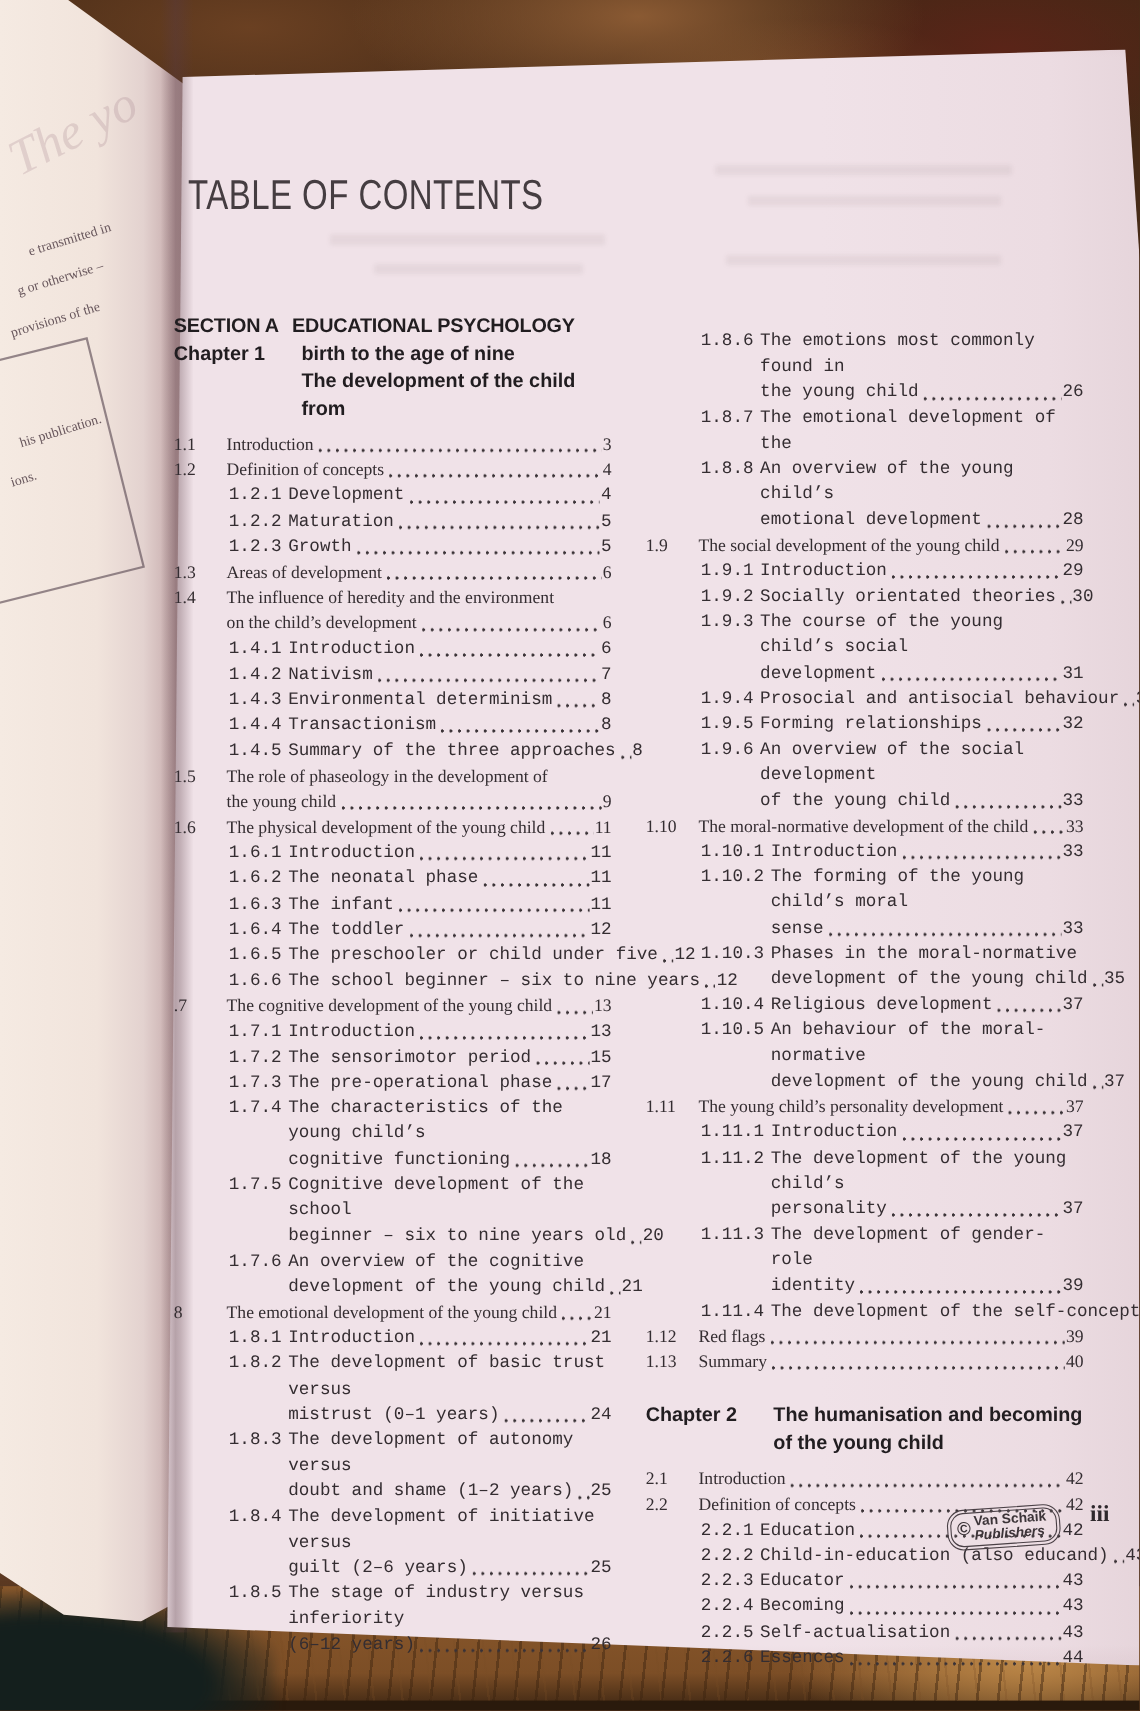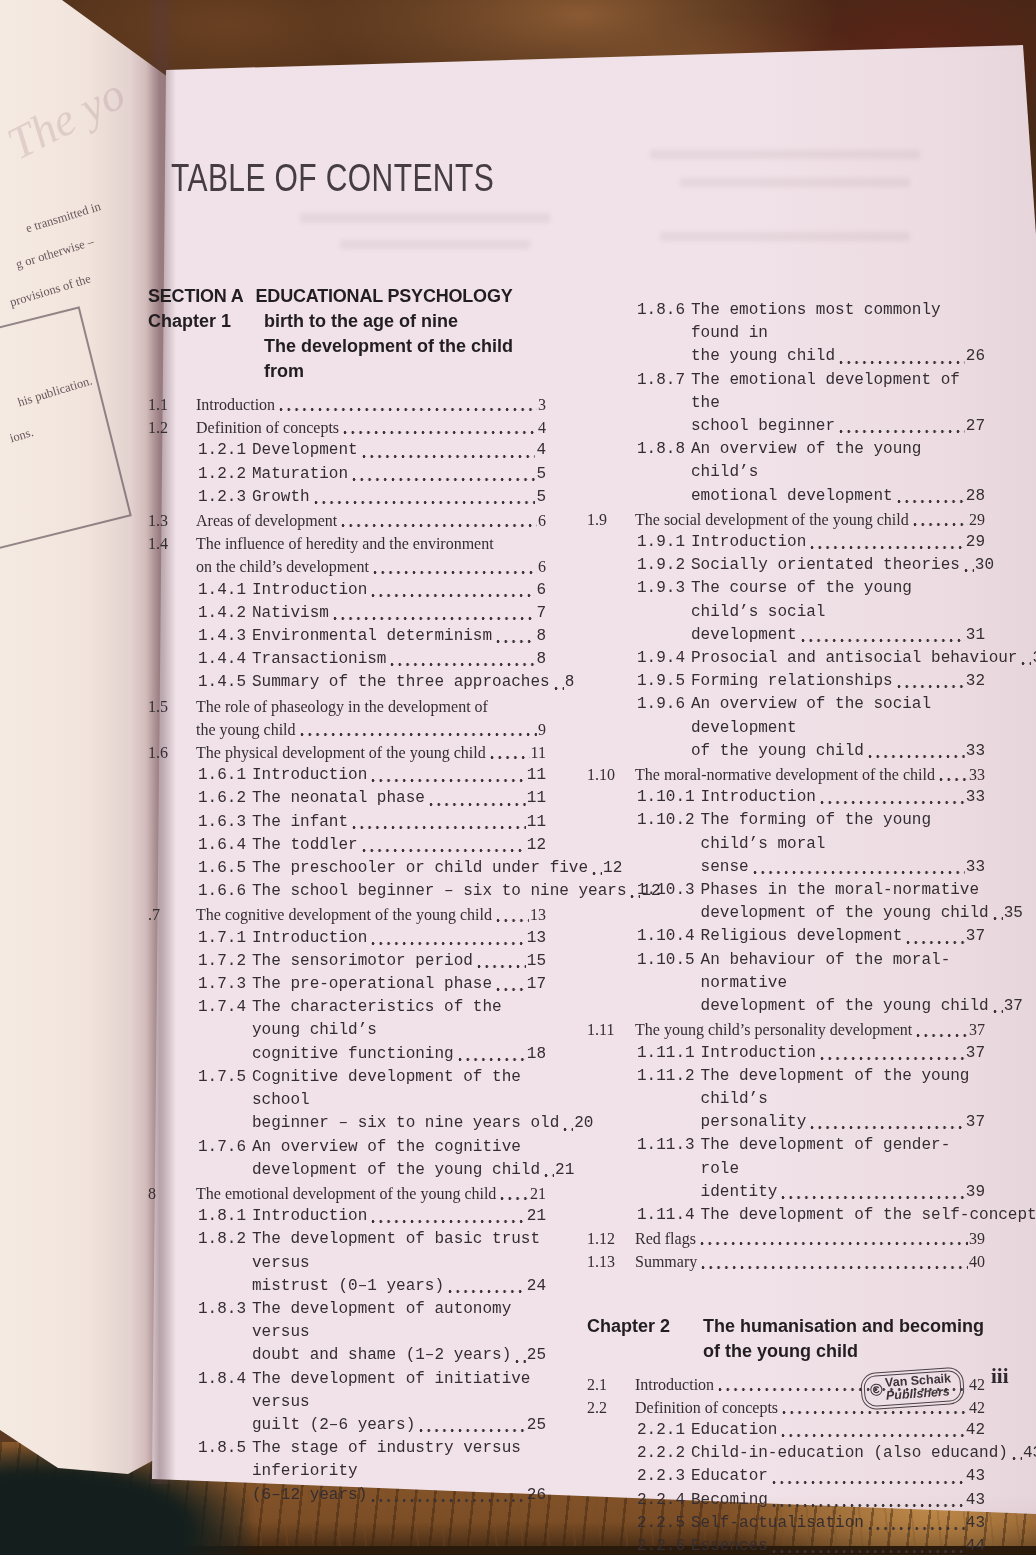--- a/index.html
+++ b/index.html
@@ -52,31 +52,31 @@
   }
   
   .content{position:absolute;inset:0;z-index:5;color:#342d31;}
   .doc-title{
     position:absolute;left:171px;top:157px;
     font-family:"Liberation Sans",sans-serif;font-weight:400;font-size:38px;
     color:#453d41;letter-spacing:.5px;white-space:nowrap;
     transform:scaleX(.79);transform-origin:left top;
   }
   .col{position:absolute;width:398px;font-size:16px;line-height:23.2px;}
-  #col-left{left:148px;top:284px;}
+  #col-left{left:158px;top:284px;}
   #col-right{left:587px;top:290px;}
   .sec-head{
     font-family:"Liberation Sans",sans-serif;font-weight:bold;font-size:18px;
     line-height:25px;color:#211d20;letter-spacing:-.2px;white-space:nowrap;
   }
   .sec-gap{display:inline-block;width:12px;}
   .chap-head{display:flex;font-family:"Liberation Sans",sans-serif;font-weight:bold;font-size:18px;line-height:25px;color:#211d20;gap:24px;}
   .chap-label{width:92px;flex-shrink:0;}
   .chap-title{flex:1;}
-  .chap2{margin-top:40px;}
+  .chap2{margin-top:24px;}
   .entries{margin-top:9px;}
   .toc-entry{display:flex;}
   .toc-num{width:48px;flex-shrink:0;}
   .lvl2{margin-left:50px;font-family:Liberation Mono, monospace;}
   .lvl2 .toc-num{width:auto;min-width:40px;padding-right:6px;}
   .toc-body{flex:1;min-width:0;}
   .toc-line.last{display:flex;align-items:baseline;}
   .toc-line.last .t{white-space:nowrap;}
   .leader{
     flex:1;min-width:10px;height:7px;align-self:flex-end;margin:0 1px 3px 4px;
@@ -510,25 +510,20 @@
               <span class="t">the young child</span>
               <span class="leader"></span>
               <span class="pg">26</span>
             </div>
           </div>
         </div>
         <div class="toc-entry lvl2">
           <span class="toc-num">1.8.7</span>
           <div class="toc-body">
             <div class="toc-line">The emotional development of the</div>
-            <div class="toc-line last">
-              <span class="t">school beginner</span>
-              <span class="leader"></span>
-              <span class="pg">27</span>
-            </div>
           </div>
         </div>
         <div class="toc-entry lvl2">
           <span class="toc-num">1.8.8</span>
           <div class="toc-body">
             <div class="toc-line">An overview of the young child’s</div>
             <div class="toc-line last">
               <span class="t">emotional development</span>
               <span class="leader"></span>
               <span class="pg">28</span>

